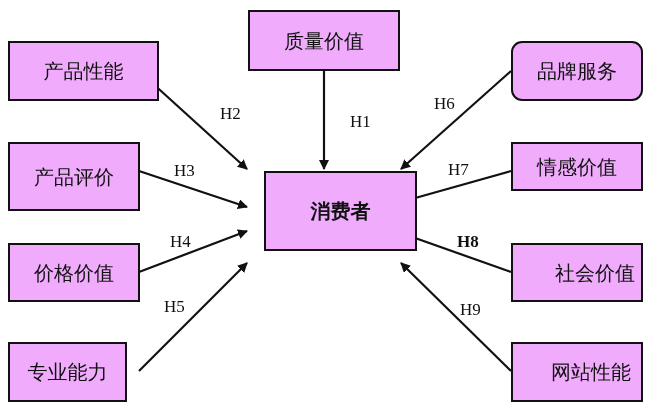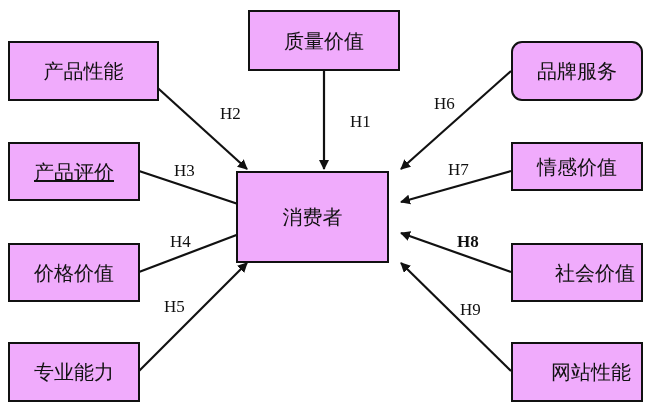--- a/index.html
+++ b/index.html
@@ -30,43 +30,43 @@
   <line x1="511" y1="272" x2="401" y2="233" stroke="#111" stroke-width="2.2" marker-end="url(#ah)"></line>
   <line x1="511" y1="371" x2="401" y2="263" stroke="#111" stroke-width="2.2" marker-end="url(#ah)"></line>
 </svg>
 
 <div class="box" style="left:248px;top:10px;width:152px;height:61px;">
   <span>质量价值</span>
 </div>
 <div class="box" style="left:8px;top:41px;width:151px;height:60px;">
   <span>产品性能</span>
 </div>
-<div class="box" style="left:8px;top:142px;width:132px;height:59px;text-decoration:underline;">
+<div class="box" style="left:8px;top:142px;width:132px;height:69px;">
   <span>产品评价</span>
 </div>
 <div class="box" style="left:8px;top:243px;width:132px;height:59px;">
   <span>价格价值</span>
 </div>
-<div class="box" style="left:8px;top:342px;width:132px;height:60px;">
+<div class="box" style="left:8px;top:342px;width:119px;height:60px;">
   <span>专业能力</span>
 </div>
 <div class="box" style="left:511px;top:41px;width:132px;height:60px;border-radius:11px;">
   <span>品牌服务</span>
 </div>
 <div class="box" style="left:511px;top:142px;width:132px;height:49px;">
   <span>情感价值</span>
 </div>
 <div class="box" style="left:511px;top:243px;width:132px;height:59px;padding-left:36px;">
   <span>社会价值</span>
 </div>
 <div class="box" style="left:511px;top:342px;width:132px;height:60px;padding-left:28px;">
   <span>网站性能</span>
 </div>
 
-<div class="box" style="left:236px;top:171px;width:153px;height:92px;flex-direction:column;">
+<div class="box" style="left:264px;top:171px;width:153px;height:80px;flex-direction:column;font-weight:bold;">
   <span>消费者</span>
 </div>
 
 <span class="lbl" style="left:333px;top:112px;margin-left:17px;">H1</span>
 <span class="lbl" style="left:204px;top:104px;margin-left:16px;">H2</span>
 <span class="lbl" style="left:174px;top:161px;">H3</span>
 <span class="lbl" style="left:170px;top:232px;">H4</span>
 <span class="lbl" style="left:164px;top:297px;">H5</span>
 <span class="lbl" style="left:434px;top:94px;text-align:right;">H6</span>
 <span class="lbl" style="left:448px;top:160px;">H7</span>

